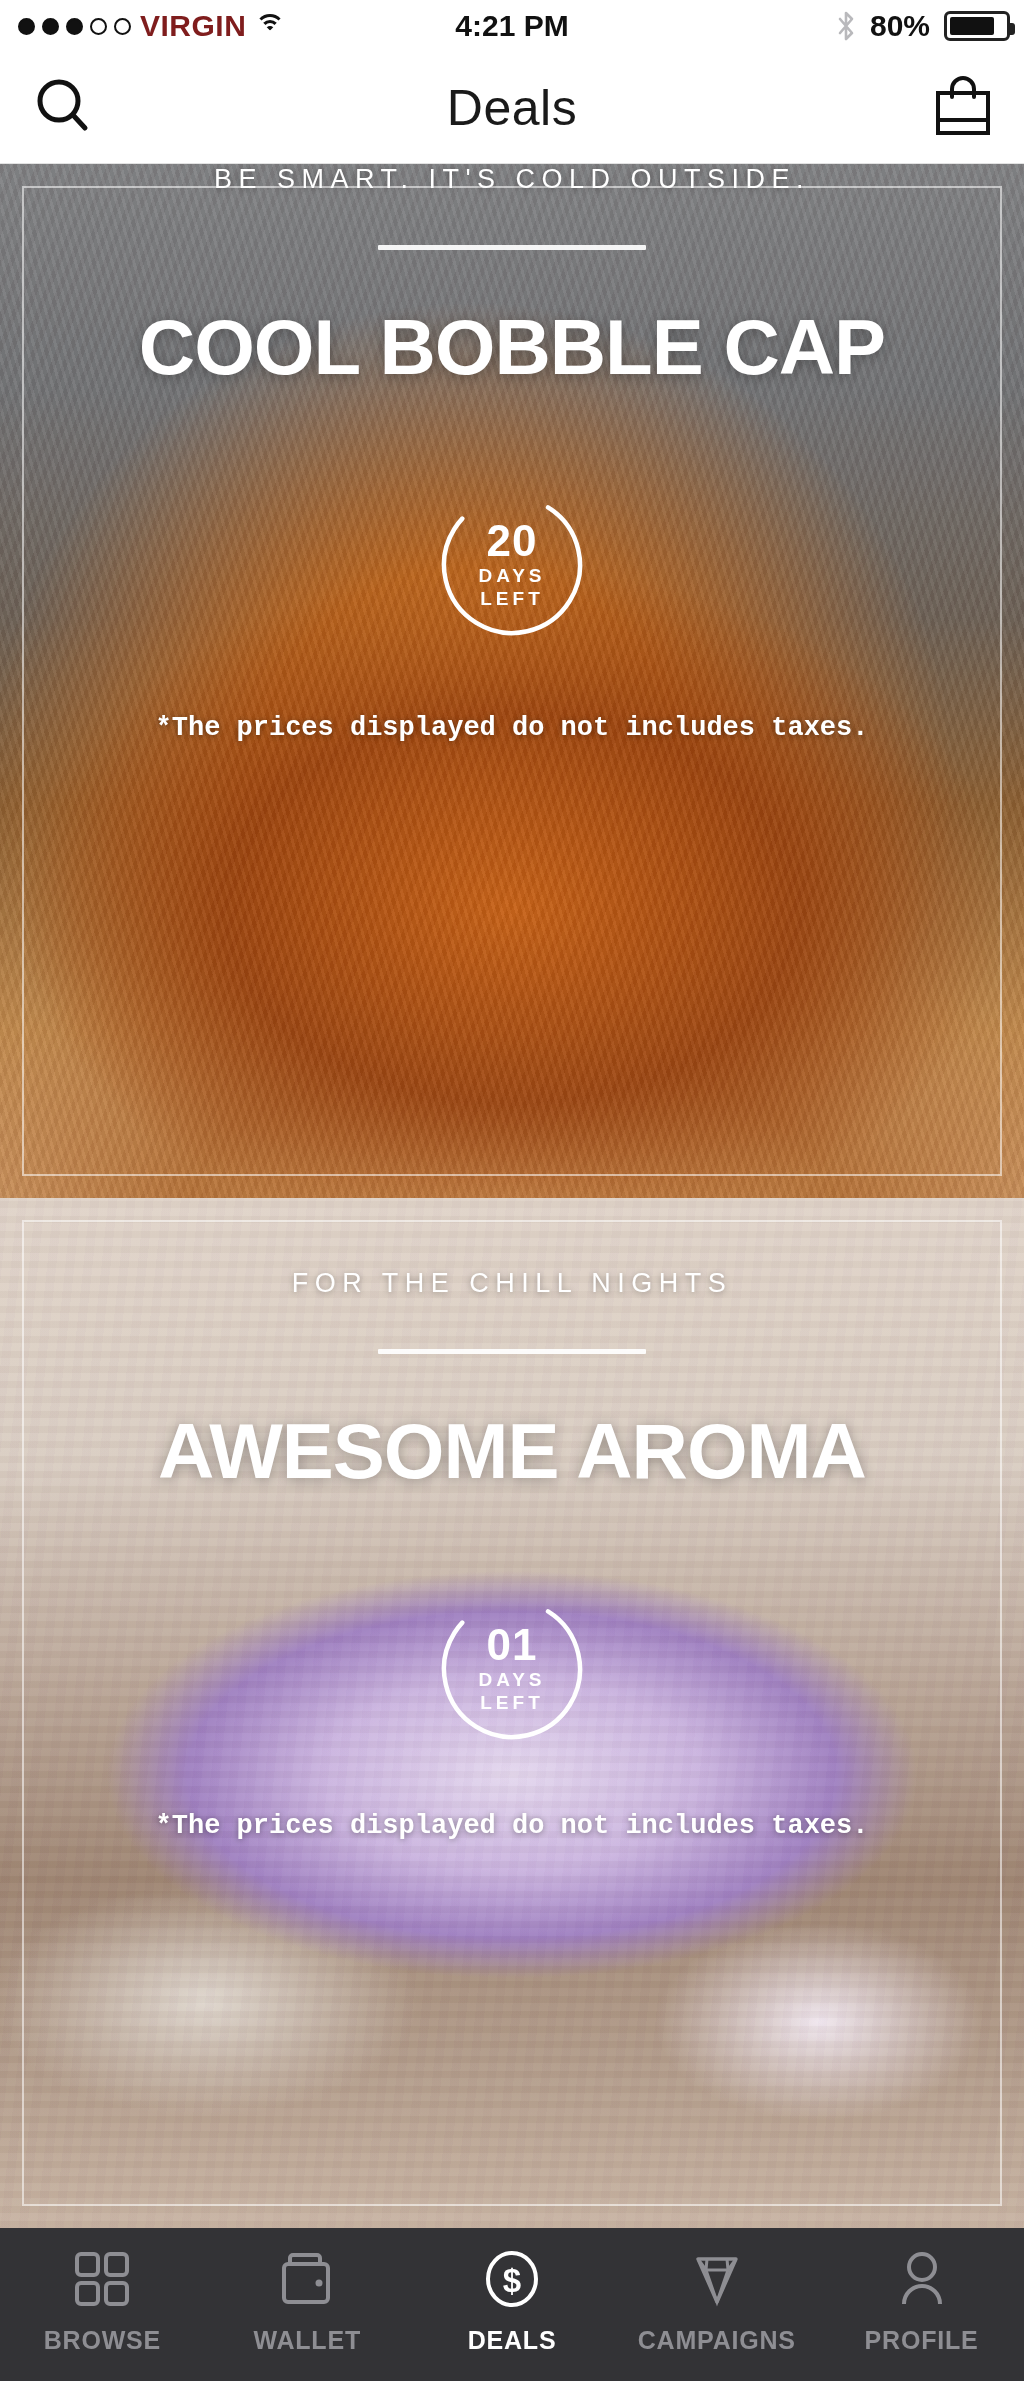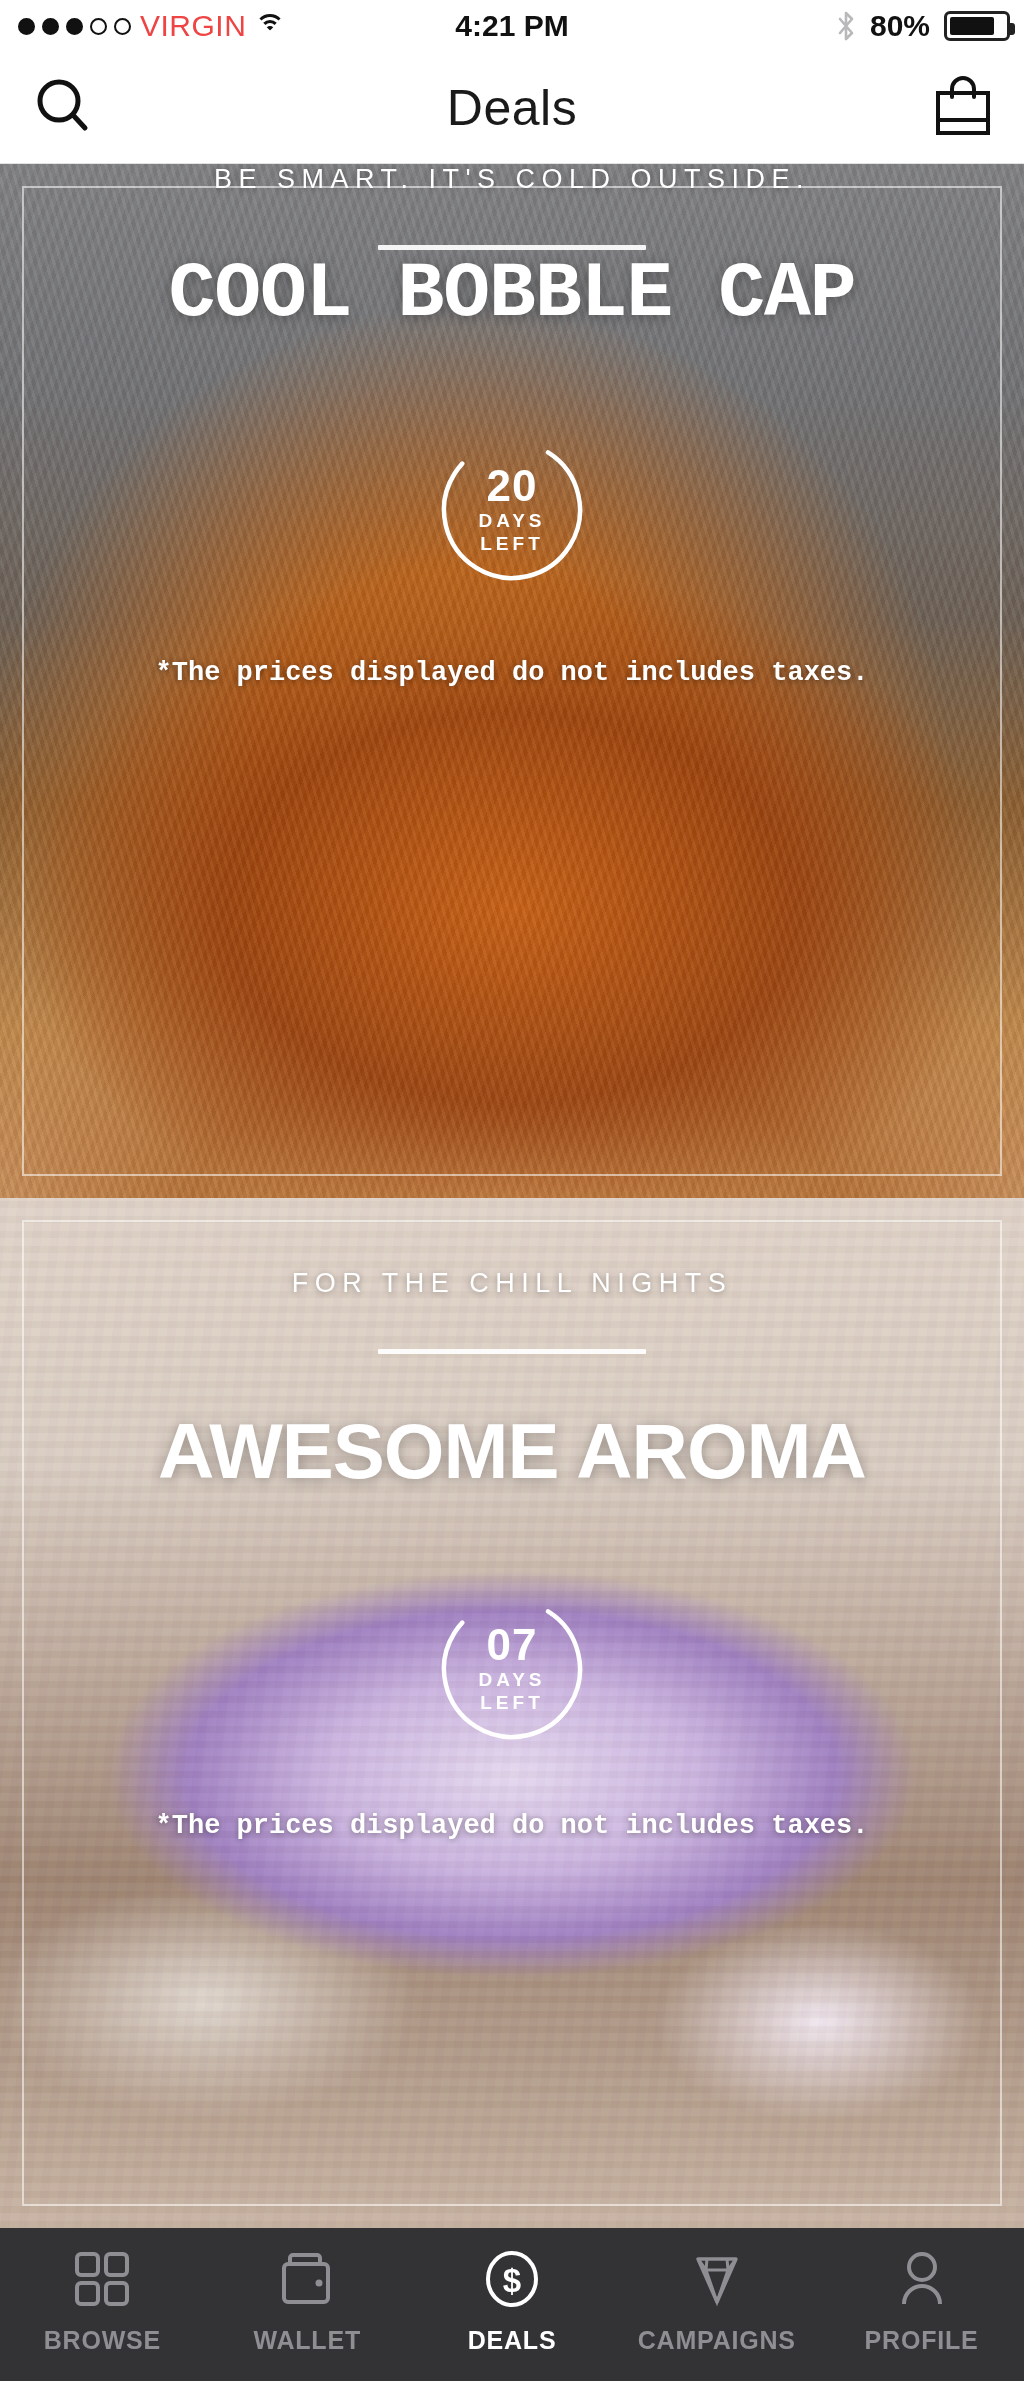--- a/index.html
+++ b/index.html
@@ -13,21 +13,21 @@
 
   
   .statusbar {
     position:absolute; top:0; left:0; width:1024px; height:52px;
     background:#fff; color:#111;
   }
   .sb-left { position:absolute; left:18px; top:0; height:52px; display:flex; align-items:center; gap:9px; }
   .dots { display:flex; align-items:center; gap:7px; }
   .dot { width:17px; height:17px; border-radius:50%; border:2.5px solid #111; }
   .dot.filled { background:#111; }
-  .carrier { font-size:30px; font-weight:400; letter-spacing:0.5px; color:#ef4444; }
+  .carrier { font-size:30px; font-weight:700; letter-spacing:0.5px; color:#7f1d1d; }
   .wifi { position:relative; width:30px; height:24px; }
   .wifi i { position:absolute; left:50%; transform:translateX(-50%); border:3px solid #111; border-color:#111 transparent transparent transparent; border-radius:50%; }
   .wifi i:nth-child(1){ width:30px; height:30px; top:0; }
   .wifi i:nth-child(2){ width:19px; height:19px; top:6px; }
   .wifi i:nth-child(3){ width:9px; height:9px; top:12px; border-width:4px; }
   .sb-center { position:absolute; left:0; top:0; width:1024px; height:52px;
     display:flex; align-items:center; justify-content:center;
     font-size:30px; font-weight:600; color:#111; letter-spacing:0px; }
   .sb-right { position:absolute; right:14px; top:0; height:52px; display:flex; align-items:center; gap:14px; }
   .bt { width:20px; height:30px; }
@@ -205,21 +205,21 @@
   </div>
 
   <div class="cards">
 
     <div class="card" style="height:1034px;">
       <div class="card-bg bg1"></div>
       <div class="card-frame"></div>
       <div class="card-inner">
         <div class="kicker" style="">BE SMART. IT'S COLD OUTSIDE.</div>
         <div class="rule" style="margin-top:50px;"></div>
-        <div class="title" style="font-family:Liberation Mono, monospace;">COOL BOBBLE CAP</div>
+        <div class="title" style="margin-top:52px;">COOL BOBBLE CAP</div>
         <div class="countdown" style="margin-top:98px;">
           <svg viewBox="0 0 148 148">
             <circle cx="74" cy="74" r="68" fill="none" stroke="#ffffff" stroke-width="4.5" stroke-linecap="round" stroke-dasharray="333 427" transform="rotate(-58 74 74)"></circle>
           </svg>
           <div class="cd-text">
             <span class="cd-num">20</span>
             <span class="cd-lbl">DAYS</span>
             <span class="cd-lbl">LEFT</span>
           </div>
         </div>
@@ -232,21 +232,21 @@
       <div class="card-frame"></div>
       <div class="card-inner">
         <div class="kicker" style="margin-top:70px;">FOR THE CHILL NIGHTS</div>
         <div class="rule" style="margin-top:50px;"></div>
         <div class="title" style="margin-top:52px;">AWESOME AROMA</div>
         <div class="countdown" style="margin-top:98px;">
           <svg viewBox="0 0 148 148">
             <circle cx="74" cy="74" r="68" fill="none" stroke="#ffffff" stroke-width="4.5" stroke-linecap="round" stroke-dasharray="333 427" transform="rotate(-58 74 74)"></circle>
           </svg>
           <div class="cd-text">
-            <span class="cd-num">07</span>
+            <span class="cd-num">01</span>
             <span class="cd-lbl">DAYS</span>
             <span class="cd-lbl">LEFT</span>
           </div>
         </div>
         <div class="footnote" style="margin-top:68px;">*The prices displayed do not includes taxes.</div>
       </div>
     </div>
 
   </div>
 

